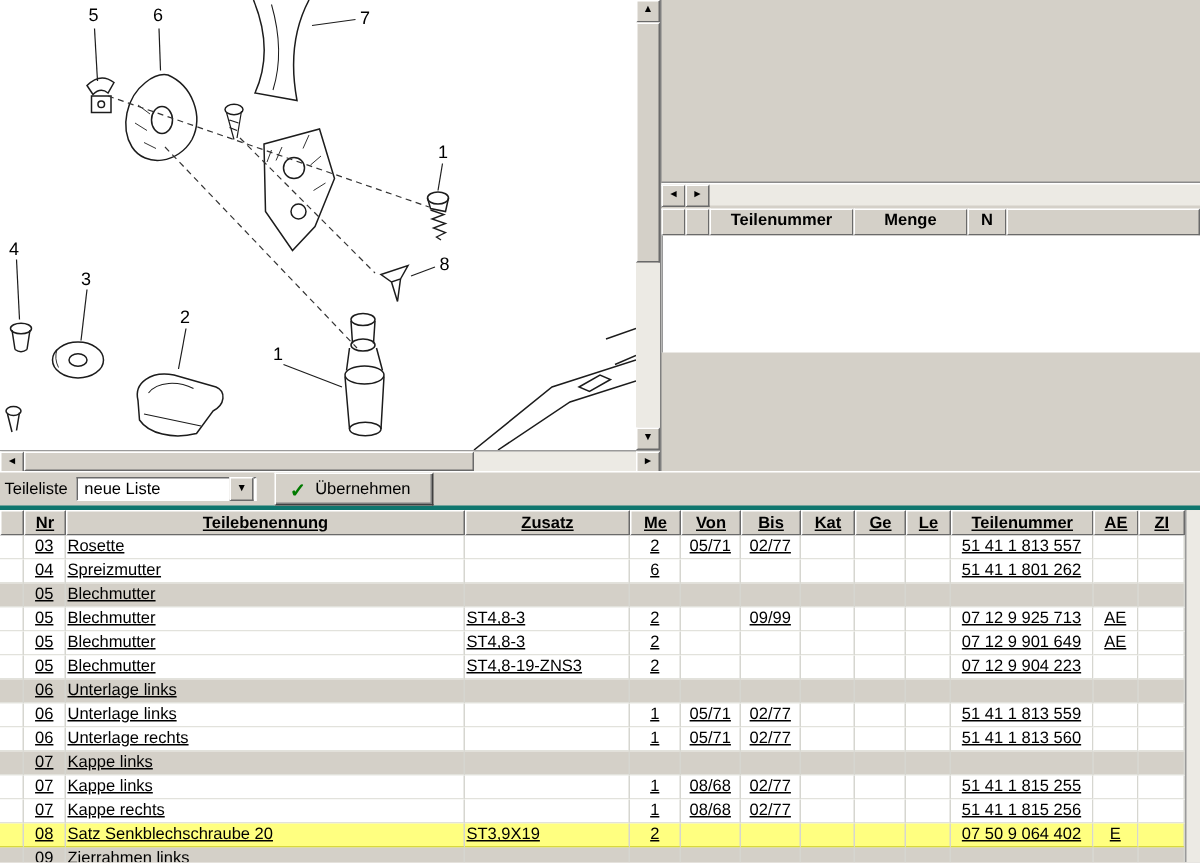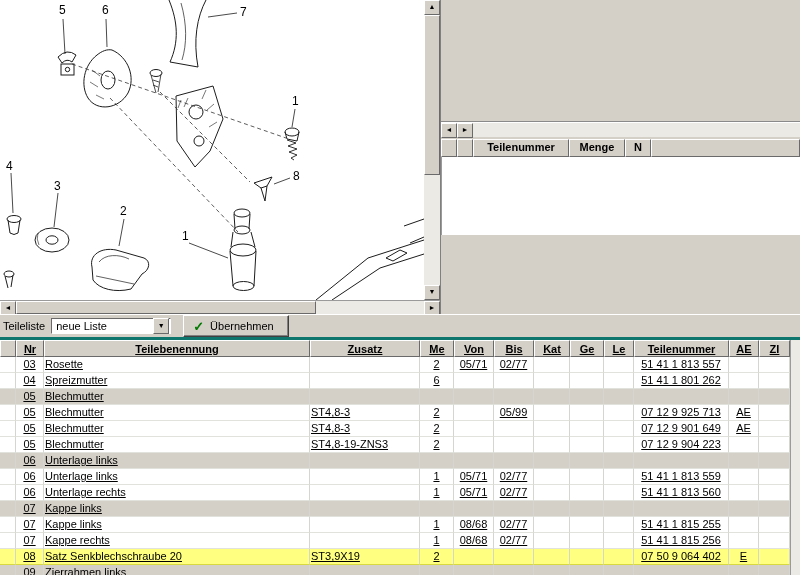--- a/index.html
+++ b/index.html
@@ -45,21 +45,21 @@
   .rp-scroll .sbtn { height:15px; }
   .rp-track { flex:1; }
   .rp-header { display:flex; height:18px; flex:none; margin-top:2px; }
   .rp-h {
     background:var(--chrome,#d4d0c8);
     border:1px solid; border-color:#ffffff #6a6a6a #6a6a6a #ffffff;
     font-weight:bold; text-align:center; line-height:15px; height:18px;
     overflow:hidden; white-space:nowrap;
   }
   .w1{width:16px;flex:none}.w2{width:16px;flex:none}.w3{width:96px;flex:none}
-  .w4{width:56px;flex:none}.w5{width:26px;flex:none}.wf{flex:1}
+  .w4{width:76px;flex:none}.w5{width:26px;flex:none}.wf{flex:1}
   .rp-body { height:78px; flex:none; background:#fff; border-left:1px solid #9a9a9a; }
   .rp-filler { flex:1; }
 
   
   .toolbar {
     height:26px; flex:none; display:flex; align-items:center;
     padding-left:3px; gap:6px;
     background:var(--chrome,#d4d0c8);
     border-top:1px solid #ffffff; border-bottom:3px solid #0f766e;
   }
@@ -337,21 +337,21 @@
             <td class="c-ae"></td>
             <td class="c-zi"></td>
           </tr>
           <tr class="row data">
             <td class="c-lead"></td>
             <td class="c-nr">05</td>
             <td class="c-name">Blechmutter</td>
             <td class="c-zusatz">ST4,8-3</td>
             <td class="c-me">2</td>
             <td class="c-von"></td>
-            <td class="c-bis">05/99</td>
+            <td class="c-bis">09/99</td>
             <td class="c-kat"></td>
             <td class="c-ge"></td>
             <td class="c-le"></td>
             <td class="c-tn">07 12 9 925 713</td>
             <td class="c-ae">AE</td>
             <td class="c-zi"></td>
           </tr>
           <tr class="row data">
             <td class="c-lead"></td>
             <td class="c-nr">05</td>

